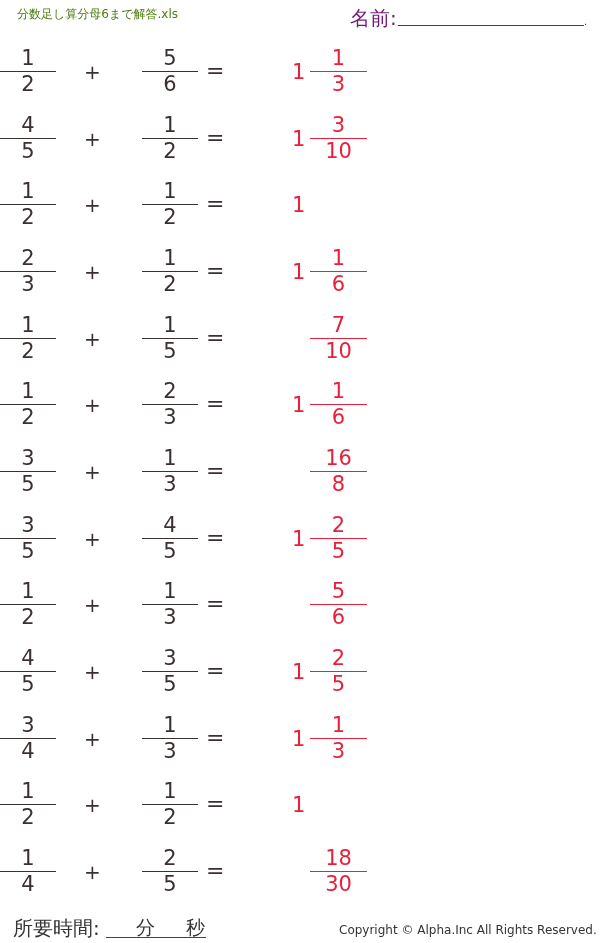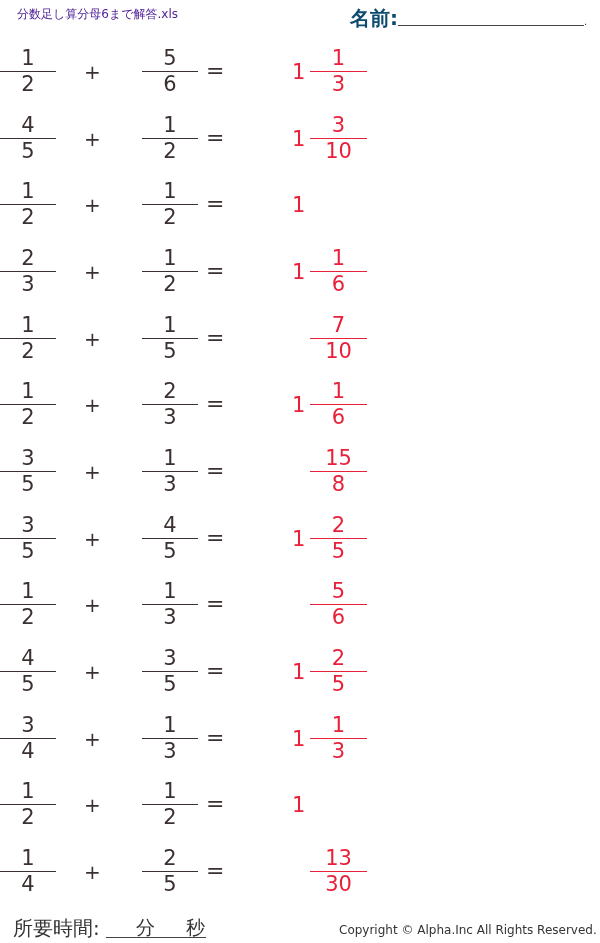--- a/index.html
+++ b/index.html
@@ -1,19 +1,19 @@
 <!DOCTYPE html>
 <html><head>
 <meta charset="utf-8">
 <style>
   html, body { margin:0; padding:0; background:#ffffff; }
   body { width:600px; height:943px; position:relative; overflow:hidden;
          font-family:"DejaVu Sans", "Liberation Sans", sans-serif; color:#3a3030; }
-  .file-title { position:absolute; left:17px; top:6px; font-size:12px; color:#4c1d95; letter-spacing:0; }
-  .name-area { position:absolute; left:350px; top:5px; font-size:20px; color:#0c4a6e;font-weight:bold; }
+  .file-title { position:absolute; left:17px; top:6px; font-size:12px; color:#4d7c0f; letter-spacing:0; }
+  .name-area { position:absolute; left:350px; top:5px; font-size:20px; color:#701a75; }
   .name-line { position:absolute; left:398px; top:25px; width:186px; border-bottom:1px solid #444; }
   .name-dot { position:absolute; left:584px; top:16px; font-size:10px; color:#333; }
 
   .problems { position:absolute; left:0; top:0; width:600px; }
   .row { position:absolute; left:0; width:600px; height:66px; }
   .frac { position:absolute; width:56px; text-align:center; font-size:21px; line-height:22px; color:#3a3030; }
   .frac .num { position:absolute; left:0; right:0; top:0; }
   .frac .bar { position:absolute; left:0; right:0; top:24px; border-top:1.5px solid #3a3030; }
   .frac .den { position:absolute; left:0; right:0; top:26px; }
   .f1 { left:0; }
@@ -163,21 +163,21 @@
         <span class="den">5</span>
       </div>
       <span class="op-plus">+</span>
       <div class="frac f2">
         <span class="num">1</span>
         <span class="bar"></span>
         <span class="den">3</span>
       </div>
       <span class="op-eq">=</span>
       <div class="ans-frac">
-        <span class="num">15</span>
+        <span class="num">16</span>
         <span class="bar"></span>
         <span class="den">8</span>
       </div>
     </div>
     <div class="row" style="top: 513.69px;">
       <div class="frac f1">
         <span class="num">3</span>
         <span class="bar"></span>
         <span class="den">5</span>
       </div>
@@ -276,21 +276,21 @@
         <span class="den">4</span>
       </div>
       <span class="op-plus">+</span>
       <div class="frac f2">
         <span class="num">2</span>
         <span class="bar"></span>
         <span class="den">5</span>
       </div>
       <span class="op-eq">=</span>
       <div class="ans-frac">
-        <span class="num">13</span>
+        <span class="num">18</span>
         <span class="bar"></span>
         <span class="den">30</span>
       </div>
     </div>
   </div>
 
 <div class="footer-time">所要時間:</div>
 <div class="time-line"></div>
 <div class="time-min">分</div>
 <div class="time-sec">秒</div>

